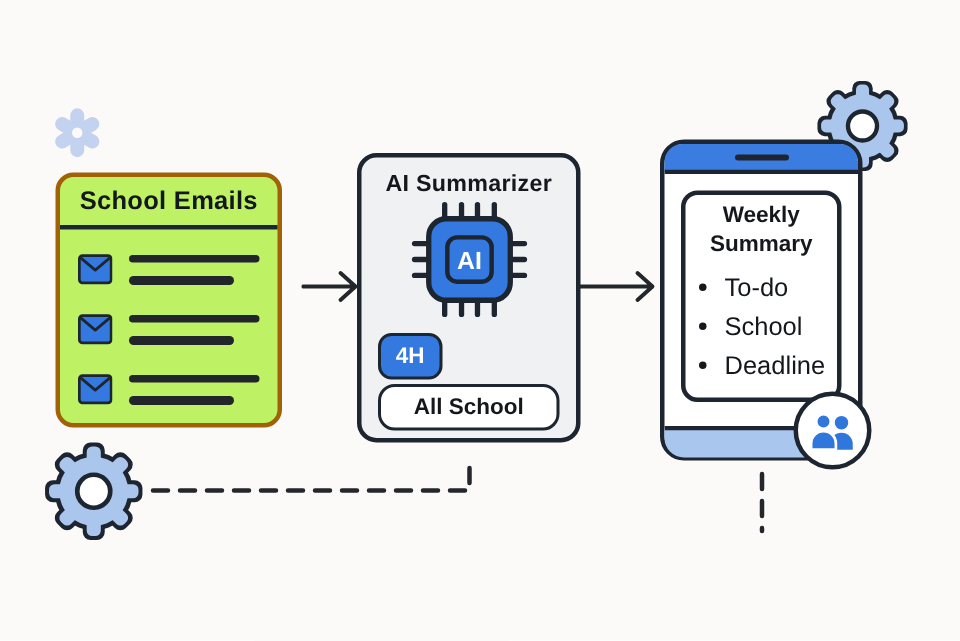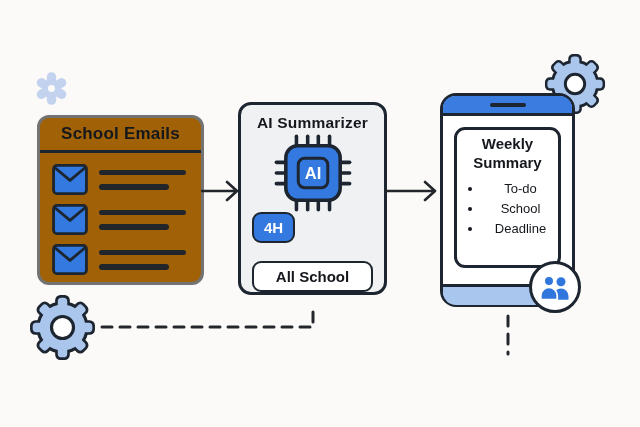--- a/index.html
+++ b/index.html
@@ -12,22 +12,22 @@
   svg { display:block; }
 
   
   .deco-asterisk { position:absolute; left:36px; top:70px; width:31px; height:37px; }
   .gear-bl { position:absolute; left:29px; top:294px; width:67px; height:67px; z-index:2; }
   .gear-tr { position:absolute; left:544px; top:53px; width:62px; height:62px; z-index:1; }
   .dashed-layer { position:absolute; left:0; top:0; width:640px; height:427px; z-index:0; pointer-events:none; }
 
   
   .emails-box {
-    position:absolute; left:37px; top:115px; width:167px; height:170px;
-    background:#a16207; border:3px solid #737373; border-radius:12px; z-index:2;
+    position:absolute; left:37px; top:115px; width:151px; height:170px;
+    background:#bef264; border:3px solid #a16207; border-radius:12px; z-index:2;
   }
   .emails-header {
     height:35px; border-bottom:3px solid #1d2530;
     display:flex; align-items:center; justify-content:center;
   }
   .emails-title { font-size:17px; font-weight:bold; letter-spacing:.2px; }
   .emails-rows { padding:11px 12px; display:flex; flex-direction:column; gap:9px; }
   .email-row { display:flex; align-items:center; gap:11px; }
   .email-lines { display:flex; flex-direction:column; gap:9px; }
   .email-line { height:5.5px; border-radius:3px; background:#22252a; }
@@ -39,50 +39,50 @@
   .arrow2 { position:absolute; left:385px; top:177px; z-index:2; }
 
   
   .ai-box {
     position:absolute; left:238px; top:102px; width:149px; height:193px;
     background:#f0f1f2; border:3px solid #1d2530; border-radius:13px; z-index:2;
     display:flex; flex-direction:column; align-items:center;
   }
   .ai-title { margin-top:9px; font-size:15.5px; font-weight:bold; letter-spacing:.2px; }
   .chip-wrap { margin-top:2px; }
-  .tag-row { display:flex; gap:11px; width:100%; padding:0 11px; margin-top:0; }
+  .tag-row { display:flex; gap:11px; width:100%; padding:0 11px; margin-top:10px; }
   .tag {
     border:2.5px solid #1d2530; border-radius:9px; background:#ffffff;
     font-size:15px; font-weight:600; text-align:center;
     height:31px; display:flex; align-items:center; justify-content:center;
   }
   .tag.primary { background:#3379df; color:#ffffff; font-weight:bold; width:43px; flex:0 0 auto; }
   .tag.outline { flex:1; }
-  .tag.wide { width:100%; margin-top:18px; }
+  .tag.wide { width:100%; margin-top:3px;border-radius:11px; }
   .tag-row-bottom { width:100%; padding:0 11px; }
 
   
   .phone {
     position:absolute; left:440px; top:93px; width:135px; height:214px;
     background:#ffffff; border:3px solid #1d2530; border-radius:16px; z-index:2;
   }
   .phone-topbar {
     height:20px; background:#3b7ce0; border-bottom:3px solid #1d2530;
     border-radius:12px 12px 0 0;
     display:flex; align-items:center; justify-content:center;
   }
   .speaker { width:36px; height:4px; background:#1d2530; border-radius:3px; }
   .screen-card {
     margin:11px 11px 0; height:141px;
     border:3px solid #1d2530; border-radius:11px; background:#ffffff;
     padding:5px 0 0 8px;
   }
   .screen-title { text-align:center; font-size:15px; font-weight:bold; line-height:1.25; padding-right:8px; }
   .screen-list { margin-top:6px; padding-left:18px; list-style:disc; }
-  .screen-list li { font-size:13px; font-weight:500; line-height:1.55;text-align:center; }
+  .screen-list li { font-size:17px; font-weight:500; line-height:1.55; }
   .phone-bottombar {
     position:absolute; left:-0.5px; right:-0.5px; bottom:-0.5px; height:21px;
     background:#a9c6ee; border-top:3px solid #1d2530; border-radius:0 0 13px 13px;
   }
   .people-badge {
     position:absolute; left:86px; top:165px; width:52px; height:52px;
     background:#ffffff; border:3px solid #1d2530; border-radius:50%;
     display:flex; align-items:center; justify-content:center;
   }
 </style>

